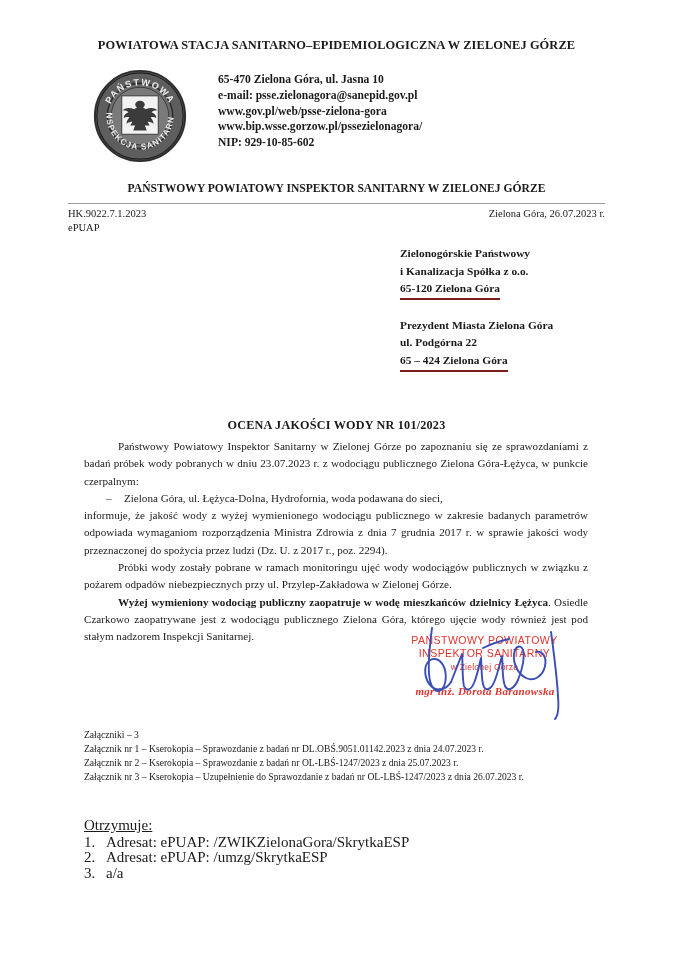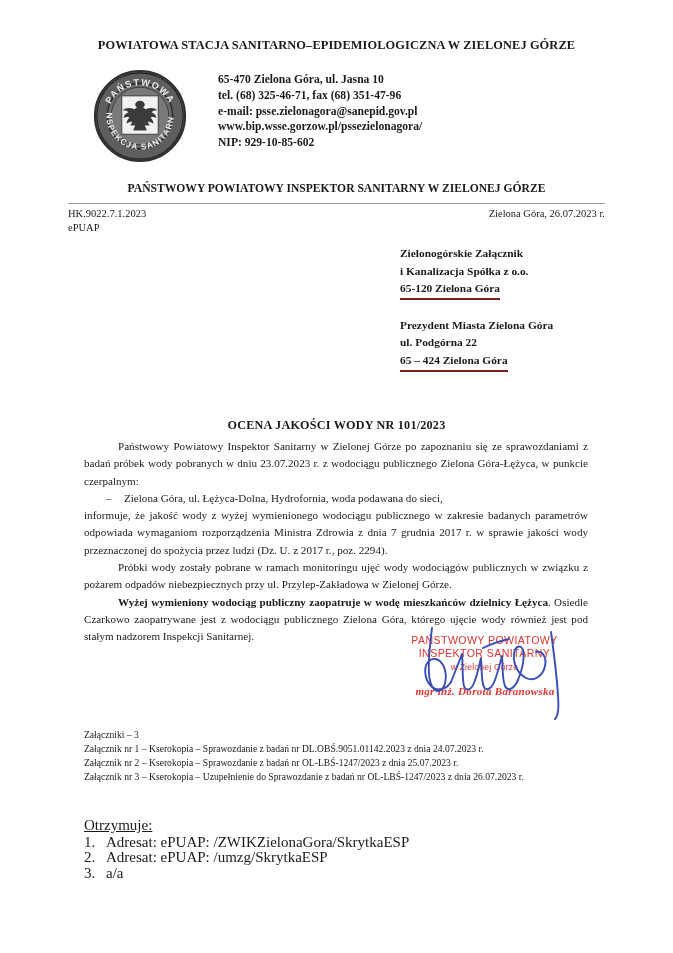--- a/index.html
+++ b/index.html
@@ -252,42 +252,42 @@
         <text font-family="Liberation Sans, sans-serif" font-size="9.5" font-weight="bold" fill="#ececec" letter-spacing="1.6">
           <textPath href="#arcTop" startOffset="50%" text-anchor="middle">PAŃSTWOWA</textPath>
         </text>
         <text font-family="Liberation Sans, sans-serif" font-size="8.6" font-weight="bold" fill="#ececec" letter-spacing="1.2">
           <textPath href="#arcBot" startOffset="50%" text-anchor="middle">INSPEKCJA SANITARNA</textPath>
         </text>
       </svg>
     </div>
     <div class="contact">
       <div>65-470 Zielona Góra, ul. Jasna 10</div>
-      <div>tel. (68) 325-46-71,  fax (68) 351-47-96</div>
       <div>e-mail: psse.zielonagora@sanepid.gov.pl</div>
+      <div>www.gov.pl/web/psse-zielona-gora</div>
       <div>www.bip.wsse.gorzow.pl/pssezielonagora/</div>
       <div>NIP: 929-10-85-602</div>
     </div>
   </div>
 
   <div class="inspector-title">PAŃSTWOWY POWIATOWY INSPEKTOR SANITARNY W ZIELONEJ GÓRZE</div>
 
   <div class="rule"></div>
 
   <div class="refline">
     <div class="ref-left">
       <div>HK.9022.7.1.2023</div>
       <div>ePUAP</div>
     </div>
     <div class="ref-right">Zielona Góra, 26.07.2023 r.</div>
   </div>
 
   <div class="addressees">
     <div class="addr-block">
-      <div>Zielonogórskie Załącznik</div>
+      <div>Zielonogórskie Państwowy</div>
       <div>i Kanalizacja Spółka z o.o.</div>
       <div><span class="addr-underline">65-120 Zielona Góra</span></div>
     </div>
     <div class="addr-block">
       <div>Prezydent Miasta Zielona Góra</div>
       <div>ul. Podgórna 22</div>
       <div><span class="addr-underline">65 – 424 Zielona Góra</span></div>
     </div>
   </div>
 

